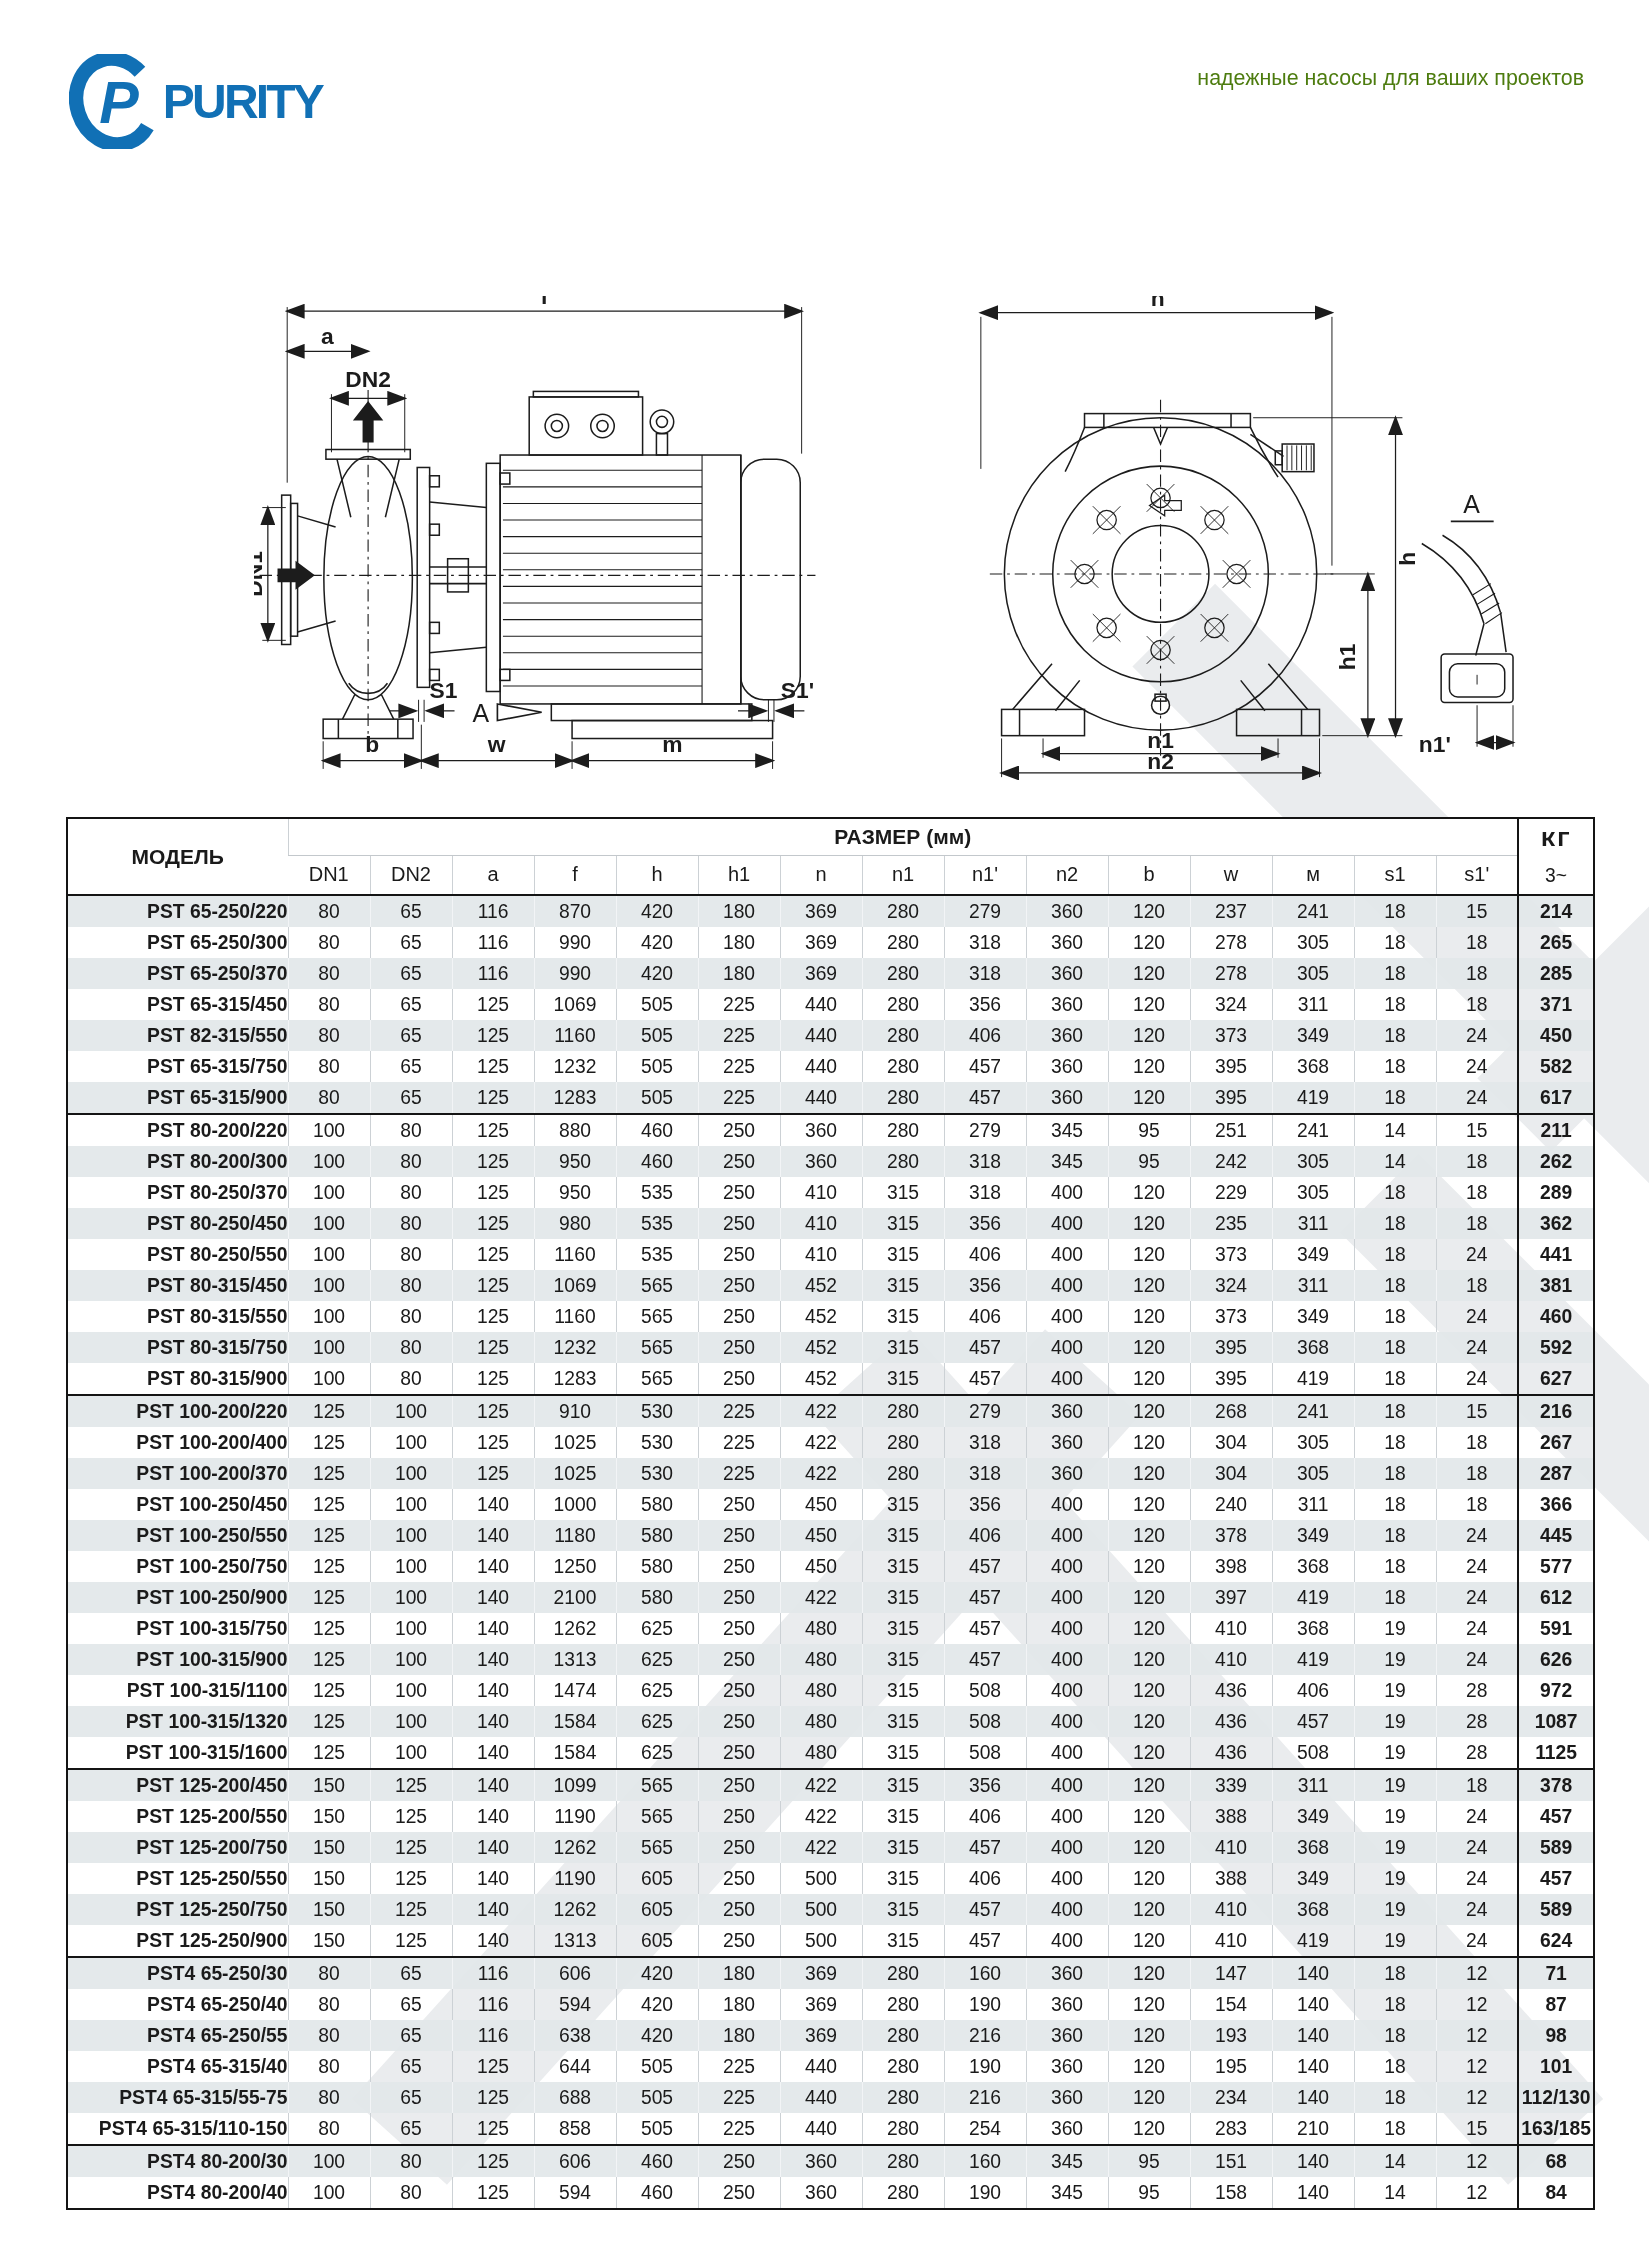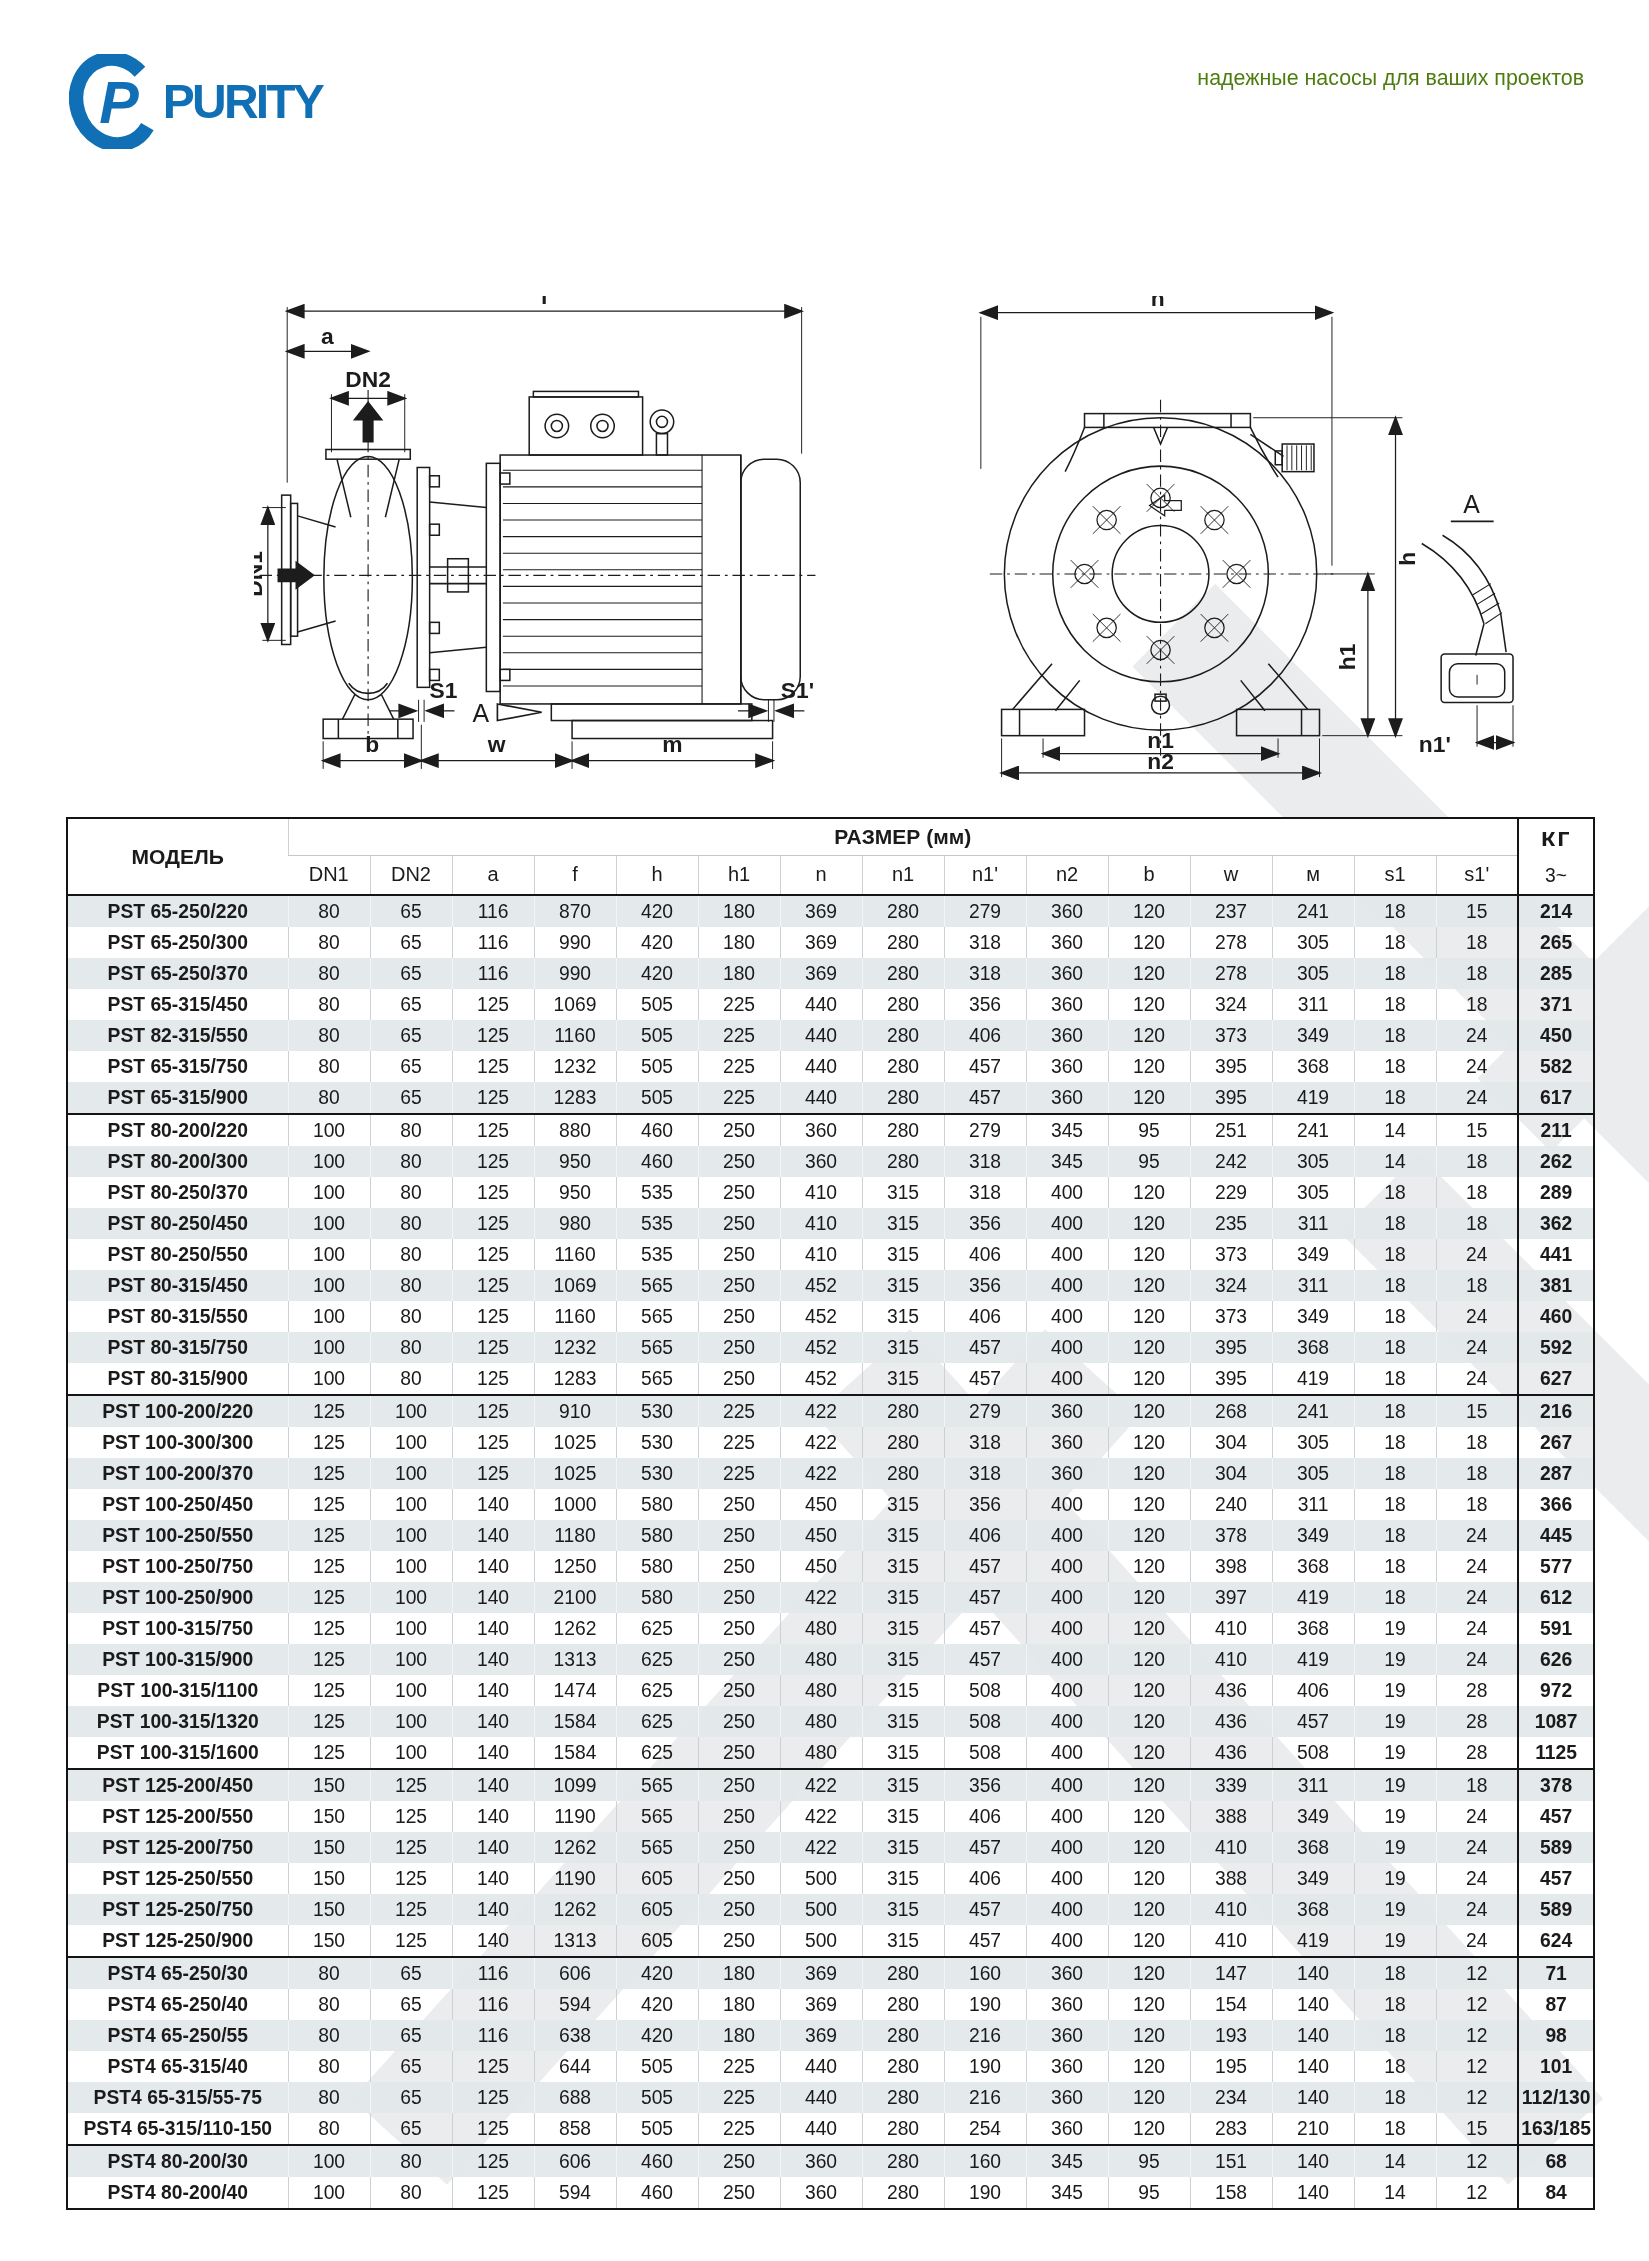--- a/index.html
+++ b/index.html
@@ -38,21 +38,21 @@
   thead tr.r2{height:40px;}
   thead th{background:#fff;font-weight:normal;}
   .th-model{font-size:21px;font-weight:bold;}
   .th-size{font-size:21px;font-weight:bold;border-bottom:0.7px solid #c3c8cc;}
   .sub-th{font-size:20px;}
   .th-kg{border-left:2.1px solid #141414 !important;}
   .kg-t{font-size:25px;font-weight:bold;line-height:37px;font-family:Liberation Mono, monospace;}
   .kg-s{font-size:19.3px;line-height:35px;}
   thead{border-bottom:2.8px solid #141414;padding-left:8px;}
   tbody td{font-size:19.3px;height:31px;line-height:31px;}
-  tbody td.model{text-align:center;font-weight:bold;white-space:nowrap;}
+  tbody td.model{text-align:right;font-weight:bold;white-space:nowrap;}
   tbody td.kg{font-weight:bold;border-left:2.1px solid #141414;}
   tbody tr.shaded td{background:rgba(226,231,234,0.93);border-left-color:#f2f4f6;}
   tbody tr.shaded td.kg{border-left-color:#141414;}
   tbody tr.group-end td{border-bottom:2.8px solid #141414;}
 </style>
 </head>
 <body>
 
 <div class="page">
 
@@ -640,21 +640,21 @@
           <td>279</td>
           <td>360</td>
           <td>120</td>
           <td>268</td>
           <td>241</td>
           <td>18</td>
           <td>15</td>
           <td class="kg">216</td>
         </tr>
         <tr>
-          <td class="model">PST 100-300/300</td>
+          <td class="model">PST 100-200/400</td>
           <td>125</td>
           <td>100</td>
           <td>125</td>
           <td>1025</td>
           <td>530</td>
           <td>225</td>
           <td>422</td>
           <td>280</td>
           <td>318</td>
           <td>360</td>

